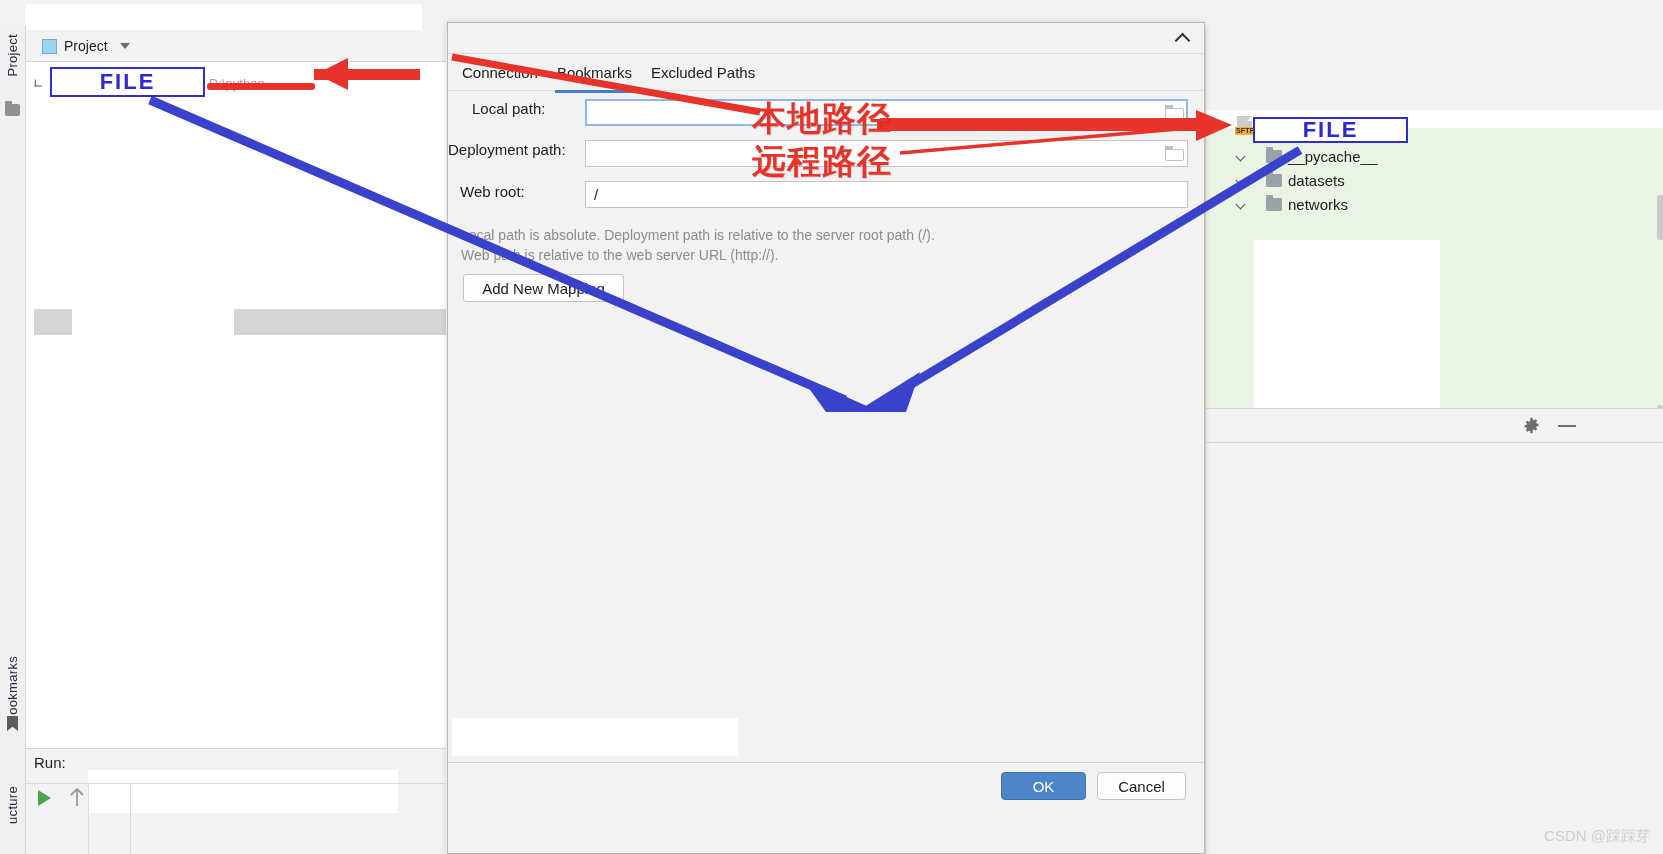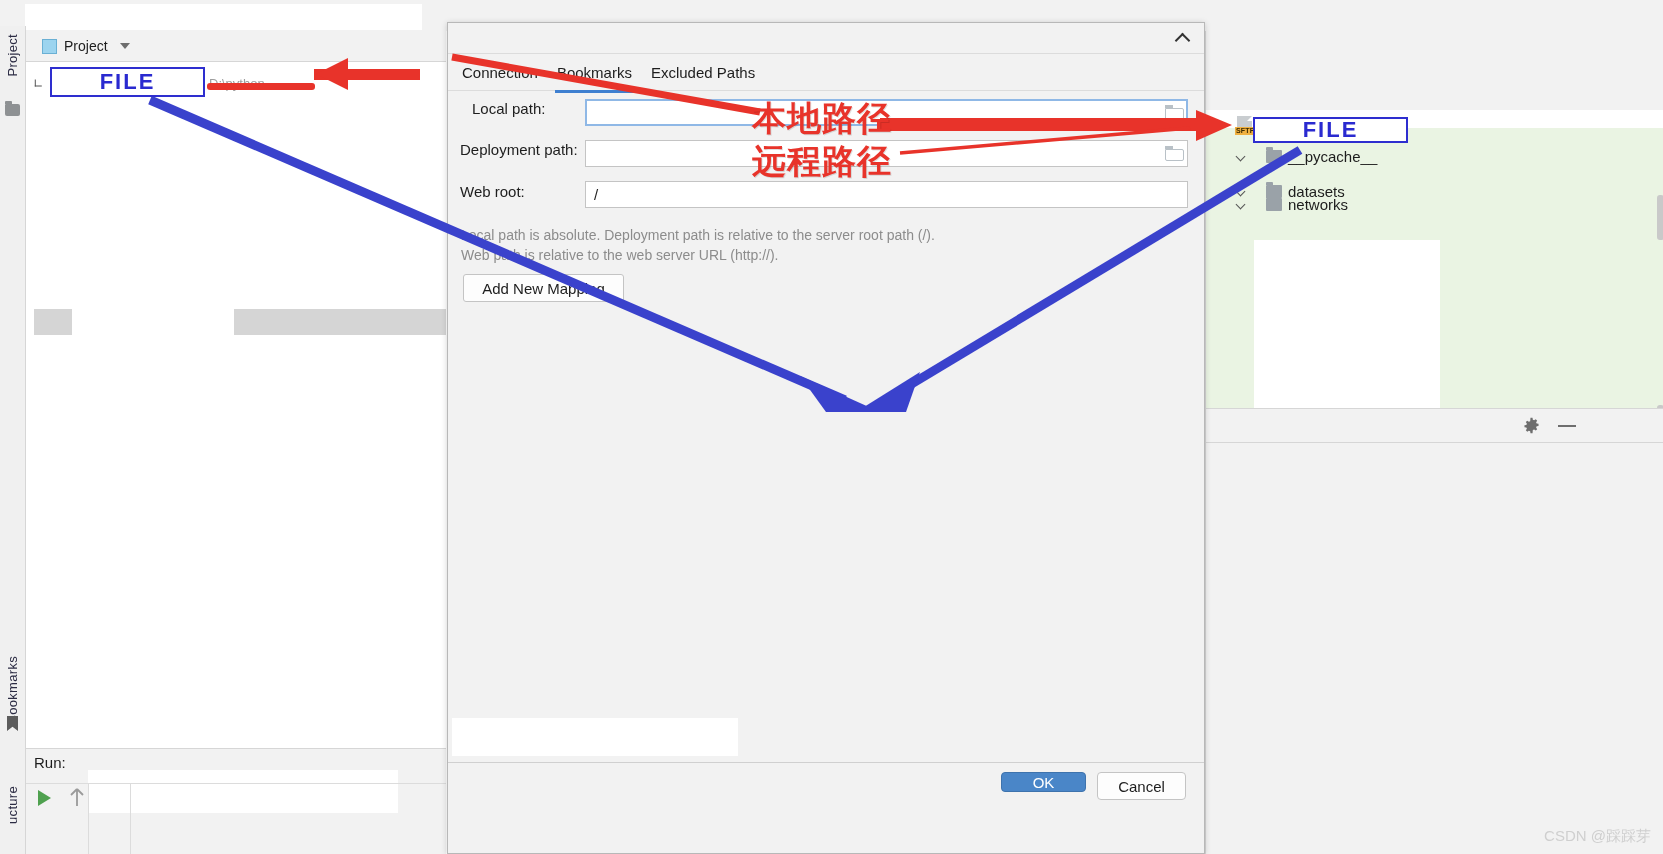--- a/index.html
+++ b/index.html
@@ -110,21 +110,21 @@
   .browse-ic { position:absolute; width:17px; height:14px; }
   .fold-open { width:17px; height:13px; position:relative;}
   .fold-open:before{content:"";position:absolute;left:0;top:0;width:8px;height:3px;background:#b9c1c7;}
   .fold-open:after{content:"";position:absolute;left:0;top:3px;width:17px;height:10px;background:#fff;border:1.5px solid #b9c1c7;border-radius:0 2px 2px 2px;}
 
   .hint { position:absolute; font-size:14px; color:#8c8c8c; line-height:20px; }
   .anm-btn { position:absolute; left:463px; top:274px; width:161px; height:28px; background:#fdfdfd; border:1px solid #c4c4c4; border-radius:3px;
              display:flex; align-items:center; justify-content:center; font-size:15px; color:#1d1d1d;}
   .dlg-white-box { position:absolute; left:452px; top:718px; width:286px; height:38px; background:#ffffff; }
   .dlg-footer { position:absolute; left:0; top:762px; width:756px; height:69px; background:#f2f2f2; border-top:1px solid #d0d0d0;}
-  .btn-ok { position:absolute; left:1001px; top:772px; width:85px; height:20px; background:#4a86c8; color:#fff; border-radius:4px;
+  .btn-ok { position:absolute; left:1001px; top:772px; width:85px; height:28px; background:#4a86c8; color:#fff; border-radius:4px;
             display:flex;align-items:center;justify-content:center;font-size:15px; border:1px solid #3e73ad;}
   .btn-cancel { position:absolute; left:1097px; top:772px; width:89px; height:28px; background:#fdfdfd; color:#1d1d1d; border-radius:4px;
             display:flex;align-items:center;justify-content:center;font-size:15px;border:1px solid #c4c4c4;}
 
   
   .ann-svg { position:absolute; left:0; top:0; width:1663px; height:854px; pointer-events:none; }
   .ann-red-text { position:absolute; color:#e8332a; font-weight:bold; font-size:34px; letter-spacing:1px;
                   text-shadow: 1px 1px 0 rgba(0,0,0,.12);}
   .ann-blue-text { position:absolute; color:#3a42cc; font-weight:bold; font-size:25px; letter-spacing:1px;}
   .ann-box { position:absolute; border:2.5px solid #2e2ecf; background:#ffffff;
@@ -238,21 +238,21 @@
             <span class="sftp-tag">SFTP</span>
         </span>
         <span style="width:160px;"></span>
       </div>
 
       <div class="tnode" style="left:30px; top:35px;">
         <span class="chev"></span>
         <span class="folder-ic" style="margin-left:14px;"></span>
         <span>__pycache__</span>
       </div>
-      <div class="tnode" style="left:30px; top:59px;margin-top:11px;">
+      <div class="tnode" style="left:30px; top:59px;">
         <span class="chev"></span>
         <span class="folder-ic" style="margin-left:14px;"></span>
         <span>datasets</span>
       </div>
       <div class="tnode" style="left:30px; top:83px;">
         <span class="chev"></span>
         <span class="folder-ic" style="margin-left:14px;"></span>
         <span>networks</span>
       </div>
 
@@ -286,21 +286,21 @@
   </div>
 
   <div class="frow" style="left:472px; top:100px;">
     <span class="flabel" style="width:125px;">Local path:</span>
   </div>
   <div class="finput focused" style="position:absolute; left:585px; top:99px; width:603px;"></div>
   <div class="browse-ic" style="left:1165px; top:105px;">
       <div class="fold-open"></div>
     </div>
 
-  <div class="frow" style="left:460px; top:141px;">
+  <div class="frow" style="left:448px; top:141px;">
     <span class="flabel" style="width:125px;">Deployment path:</span>
   </div>
   <div class="finput" style="position:absolute; left:585px; top:140px; width:603px;"></div>
   <div class="browse-ic" style="left:1165px; top:146px;">
       <div class="fold-open"></div>
     </div>
 
   <div class="frow" style="left:460px; top:183px;">
     <span class="flabel" style="width:125px;">Web root:</span>
   </div>

